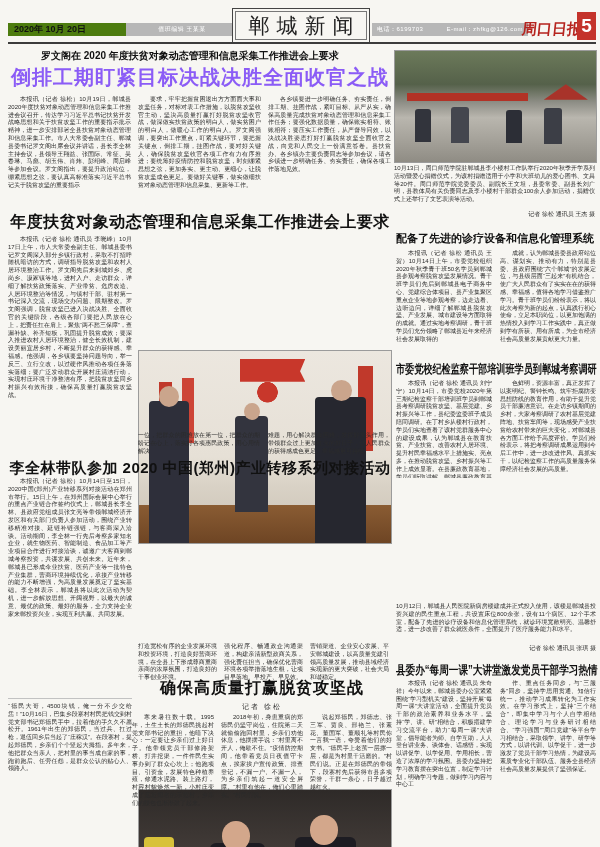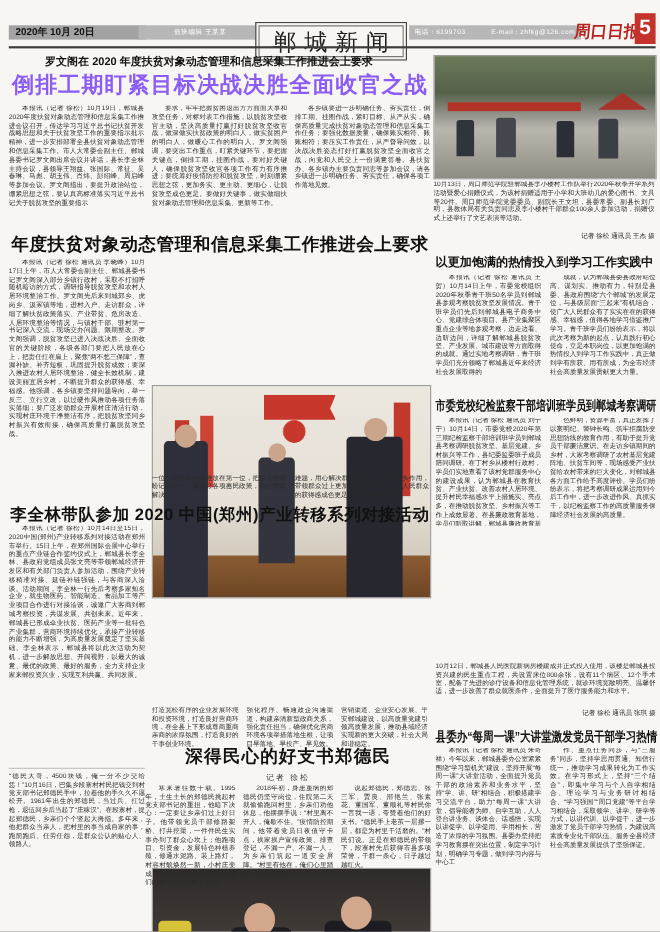--- a/index.html
+++ b/index.html
@@ -1,20 +1,20 @@
 <!DOCTYPE html>
 <html><head>
 <meta charset="utf-8">
 <style>
   html,body{margin:0;padding:0;background:#888;}
   #page{position:relative;width:600px;height:847px;background:#f7f6f2;font-family:"Liberation Sans","DejaVu Sans",sans-serif;color:#1d1d1d;overflow:hidden;margin:0 auto;}
   .abs{position:absolute;}
   
   .graybar{background:#b7b7b7;color:#fff;font-size:6px;display:flex;align-items:center;padding:0 5px;letter-spacing:.5px;white-space:nowrap;overflow:hidden;}
-  .datebar{background:#a3a3a3;color:#111;font-size:9px;font-weight:bold;display:flex;align-items:center;padding:0 6px;white-space:nowrap;}
+  .datebar{background:#4d7c0f;color:#111;font-size:9px;font-weight:bold;display:flex;align-items:center;padding:0 6px;white-space:nowrap;}
   .secbox{border:1px solid #444;box-shadow:inset 0 0 0 2px #f7f6f2, inset 0 0 0 3px #777;background:#f7f6f2;display:flex;align-items:center;justify-content:center;}
   .sectitle{font-family:"Liberation Serif","DejaVu Serif",serif;font-size:21px;letter-spacing:7px;padding-left:7px;color:#222;}
   .masthead{font-family:"Liberation Serif","DejaVu Serif",serif;font-weight:bold;font-size:15px;color:#b6241f;transform:skewX(-6deg);white-space:nowrap;}
   .pagenum{background:#c4332b;color:#fff;font-size:19px;font-weight:bold;display:flex;align-items:center;justify-content:center;}
   .hrule{border-top:2px solid #3c3c3c;}
   
   .kicker{font-size:10px;font-weight:bold;color:#111;white-space:nowrap;margin-left:31px;}
   .head1{font-size:20px;font-weight:900;letter-spacing:1px;white-space:nowrap;color:#8b5cf6;}
   .head2{font-size:16px;font-weight:bold;letter-spacing:.5px;white-space:nowrap;text-align:center;color:#111;}
   .head3{font-size:15px;font-weight:bold;white-space:nowrap;text-align:center;color:#111;}
@@ -49,21 +49,21 @@
 <body>
 
 <div id="page">
 
   <div class="abs datebar" style="left:8px;top:23px;width:112px;height:13px;">
       <span>2020年 10月 20日</span>
     </div>
   <div class="abs graybar" style="left:126px;top:23px;width:102px;height:13px;justify-content:center;">
       <span>值班编辑 王某某</span>
     </div>
-  <div class="abs secbox" style="left:232px;top:20px;width:136px;height:33px;">
+  <div class="abs secbox" style="left:232px;top:8px;width:136px;height:33px;">
     <span class="sectitle">郸城新闻</span>
   </div>
   <div class="abs graybar" style="left:372px;top:23px;width:146px;height:13px;justify-content:space-between;">
     <span>电话：6199703</span>
     <span>E-mail：zhfkg@126.com</span>
   </div>
   <div class="abs masthead" style="left:522px;top:20px;">周口日报</div>
   <div class="abs pagenum" style="left:577px;top:12px;width:19px;height:28px;">5</div>
   <div class="abs hrule" style="left:8px;top:42px;width:588px;"></div>
 
@@ -116,38 +116,38 @@
     <div class="p" style="left:62%;top:30%;width:24%;height:70%;"></div>
     <div class="f" style="left:68%;top:16%;width:11%;height:19%;"></div>
 
   </div>
   <div class="abs cols" style="left:138px;top:643px;width:252px;gap:7px;">
     <div class="tcol" style="width:79px;height:54px;text-indent:0;">打造宽松有序的企业发展环境和投资环境，打造良好营商环境，在全县上下形成尊商重商亲商的浓厚氛围，打造良好的干事创业环境。</div>
     <div class="tcol" style="width:79px;height:54px;text-indent:0;">强化程序、畅通政企沟通渠道，构建亲清新型政商关系，强化责任担当，确保优化营商环境各项举措落地生根，让项目早落地、早投产、早见效。</div>
     <div class="tcol" style="width:79px;height:54px;text-indent:0;">营销渠道、企业安心发展、平安郸城建设，以高质量党建引领高质量发展，推动县域经济实现新的更大突破，社会大局和谐稳定。</div>
   </div>
 
-  <div class="abs headR" style="left:396px;top:231px;font-size:11px;">以更加饱满的热情投入到学习工作实践中</div>
+  <div class="abs headR" style="left:396px;top:231px;font-size:11px;">配备了先进的诊疗设备和信息化管理系统</div>
   <div class="abs cols" style="left:396px;top:250px;width:200px;gap:8px;">
     <div class="tcol" style="width:96px;height:106px;">本报讯（记者 徐松 通讯员 王贺）10月14日上午，市委党校组织2020年秋季青干班50名学员到郸城县参观考察脱贫攻坚发展情况。青干班学员们先后到郸城县电子商务中心、党建综合体项目、县产业集聚区重点企业等地参观考察，边走边看、边听边问，详细了解郸城县脱贫攻坚、产业发展、城市建设等方面取得的成就。通过实地考察调研，青干班学员们充分领略了郸城县近年来经济社会发展取得的</div>
     <div class="tcol" style="width:96px;height:106px;">成就，认为郸城县委县政府站位高、谋划实、推动有力，特别是县委、县政府围绕“六个郸城”的发展定位，与县级层面“三起来”有机结合，使广大人民群众有了实实在在的获得感、幸福感，值得各地学习借鉴推广学习。青干班学员们纷纷表示，将以此次考察为新的起点，认真践行初心使命，立足本职岗位，以更加饱满的热情投入到学习工作实践中，真正做到学有所获、用有所成，为全市经济社会高质量发展贡献更大力量。</div>
   </div>
 
   <div class="abs headR" style="left:396px;top:361px;transform:scaleX(0.76);">市委党校纪检监察干部培训班学员到郸城考察调研</div>
   <div class="abs cols" style="left:396px;top:380px;width:200px;gap:8px;">
     <div class="tcol" style="width:96px;height:98px;">本报讯（记者 徐松 通讯员 刘宁宁）10月14日，市委党校2020年第三期纪检监察干部培训班学员到郸城县考察调研脱贫攻坚、基层党建、乡村振兴等工作，县纪委监委班子成员陪同调研。在丁村乡从楼村行政村，学员们实地查看了该村党群服务中心的建设成果，认为郸城县在教育扶贫、产业扶贫、改善农村人居环境、提升村民幸福感水平上措施实、亮点多，在推动脱贫攻坚、乡村振兴等工作上成效显著。在县廉政教育基地，学员们听取讲解，郸城县廉政教育基地主题突出、特</div>
     <div class="tcol" style="width:96px;height:98px;">色鲜明，资源丰富，真正发挥了以案明纪、警钟长鸣、筑牢拒腐防变思想防线的教育作用，有助于提升党员干部廉洁意识。在走访乡镇期间的乡村，大家考察调研了农村基层党建阵地、扶贫车间等，现场感受产业扶贫给农村带来的巨大变化，对郸城县各方面工作给予高度评价。学员们纷纷表示，将把考察调研成果运用到今后工作中，进一步改进作风、真抓实干，以纪检监察工作的高质量服务保障经济社会发展的高质量。</div>
   </div>
 
   <div class="abs cap" style="left:396px;top:603px;width:200px;height:40px;">10月12日，郸城县人民医院新病房楼建成并正式投入使用，该楼是郸城县投资兴建的民生重点工程，共设置床位800余张，设有11个病区、12个手术室，配备了先进的诊疗设备和信息化管理系统，就诊环境宽敞明亮、温馨舒适，进一步改善了群众就医条件，全面提升了医疗服务能力和水平。</div>
   <div class="abs credit" style="left:396px;top:643px;width:200px;">记者 徐松 通讯员 张琪 摄</div>
 
   <div class="abs thinrule" style="left:8px;top:698px;width:124px;"></div>
   <div class="abs tcol" style="left:8px;top:703px;width:124px;height:138px;text-indent:0;">“德民大哥，4500块钱，俺一分不少交给恁！”10月16日，巴集乡段寨村村民把钱交到村党支部书记郑德民手中，拉着他的手久久不愿松开。1961年出生的郑德民，当过兵、扛过枪，退伍回乡后当起了“庄稼汉”。在段寨村，提起郑德民，乡亲们个个竖起大拇指。多年来，他把群众当亲人，把村里的事当成自家的事，跑前跑后、任劳任怨，是群众公认的贴心人、领路人。</div>
-  <div class="abs" style="left:132px;top:678px;width:260px;text-align:center;font-size:16px;font-weight:bold;letter-spacing:1px;color:#111;">深得民心的好支书郑德民</div>
+  <div class="abs" style="left:132px;top:678px;width:260px;text-align:center;font-size:16px;font-weight:bold;letter-spacing:1px;color:#111;">确保高质量打赢脱贫攻坚战</div>
   <div class="abs byline" style="left:132px;top:702px;width:260px;">记者 徐松</div>
   <div class="abs cols" style="left:132px;top:714px;width:260px;gap:7px;">
     <div class="tcol" style="width:82px;height:128px;">寒来暑往数十载。1995年，土生土长的郑德民挑起村党支部书记的重担，他暗下决心：一定要让乡亲们过上好日子。他带领党员干部修路架桥、打井挖渠，一件件民生实事办到了群众心坎上；他跑项目、引资金，发展特色种植养殖，修通水泥路、装上路灯，村容村貌焕然一新，小村庄变成了远近闻名的示范村，乡亲们的腰包也渐渐鼓了起来。</div>
     <div class="tcol" style="width:82px;height:128px;">2018年初，身患重病的郑德民仍坚守岗位，住院第二天就偷偷跑回村里，乡亲们劝他休息，他摆摆手说：“村里离不开人，俺歇不住。”疫情防控期间，他带着党员日夜值守卡点，挨家挨户宣传政策、排查登记，不漏一户、不漏一人，为乡亲们筑起一道安全屏障。“村里有他在，俺们心里踏实。”村民们说。</div>
     <div class="tcol" style="width:82px;height:128px;">说起郑德民，郑德志、张三军、贾良、邢艳兰、张素花、董国军、董顺礼等村民你一言我一语，夸赞着他们的好支书。“德民手上老茧一层摞一层，都是为村里干活磨的。”村民们说。正是在郑德民的带领下，段寨村先后获得市县多项荣誉，干群一条心，日子越过越红火。</div>
   </div>
 
   <div class="abs headR" style="left:396px;top:662px;transform:scaleX(0.80);">县委办“每周一课”大讲堂激发党员干部学习热情</div>
   <div class="abs cols" style="left:396px;top:680px;width:200px;gap:8px;">
     <div class="tcol" style="width:96px;height:160px;">本报讯（记者 徐松 通讯员 朱奇祥）今年以来，郸城县委办公室紧紧围绕“学习型机关”建设，坚持开展“每周一课”大讲堂活动，全面提升党员干部的政治素养和业务水平，坚持“学、讲、研”相结合，积极搭建学习交流平台，助力“每周一课”大讲堂，倡导能者为师、自学互助，人人登台讲业务、谈体会、话感悟，实现以讲促学、以学促用、学用相长，营造了浓厚的学习氛围。县委办坚持把学习教育摆在突出位置，制定学习计划，明确学习专题，做到学习内容与中心工</div>

